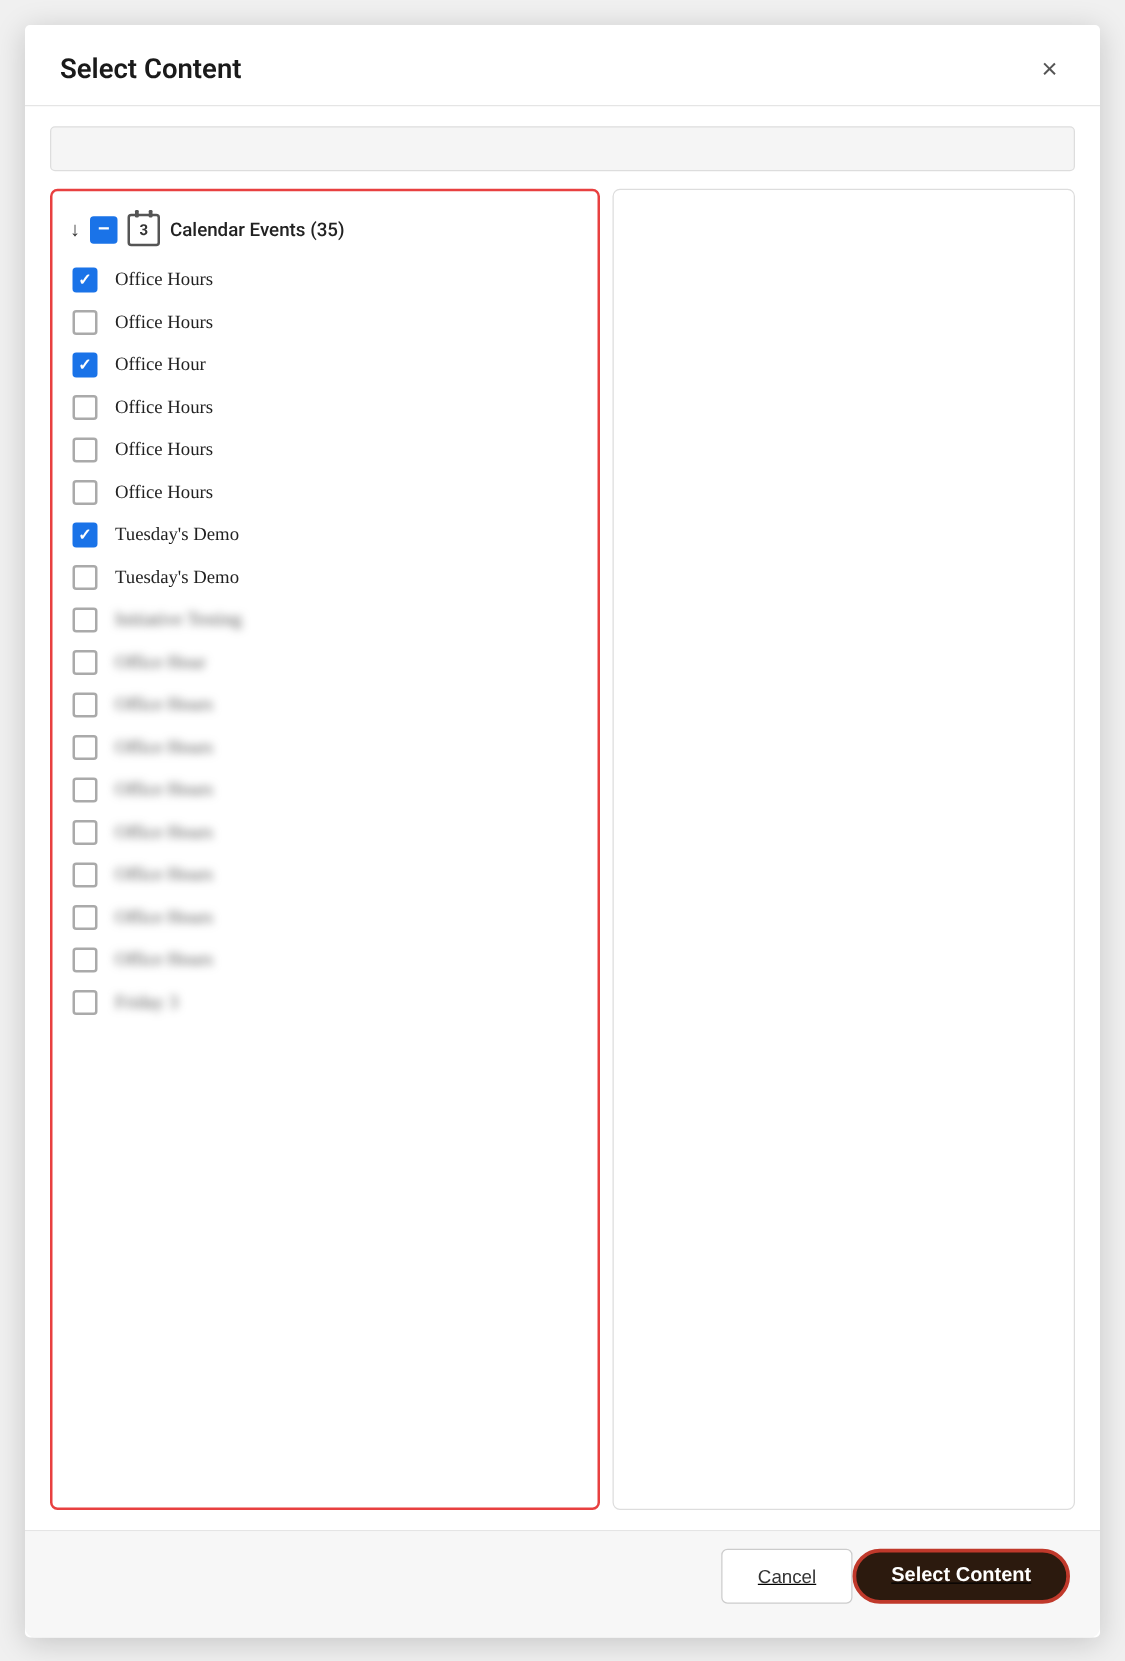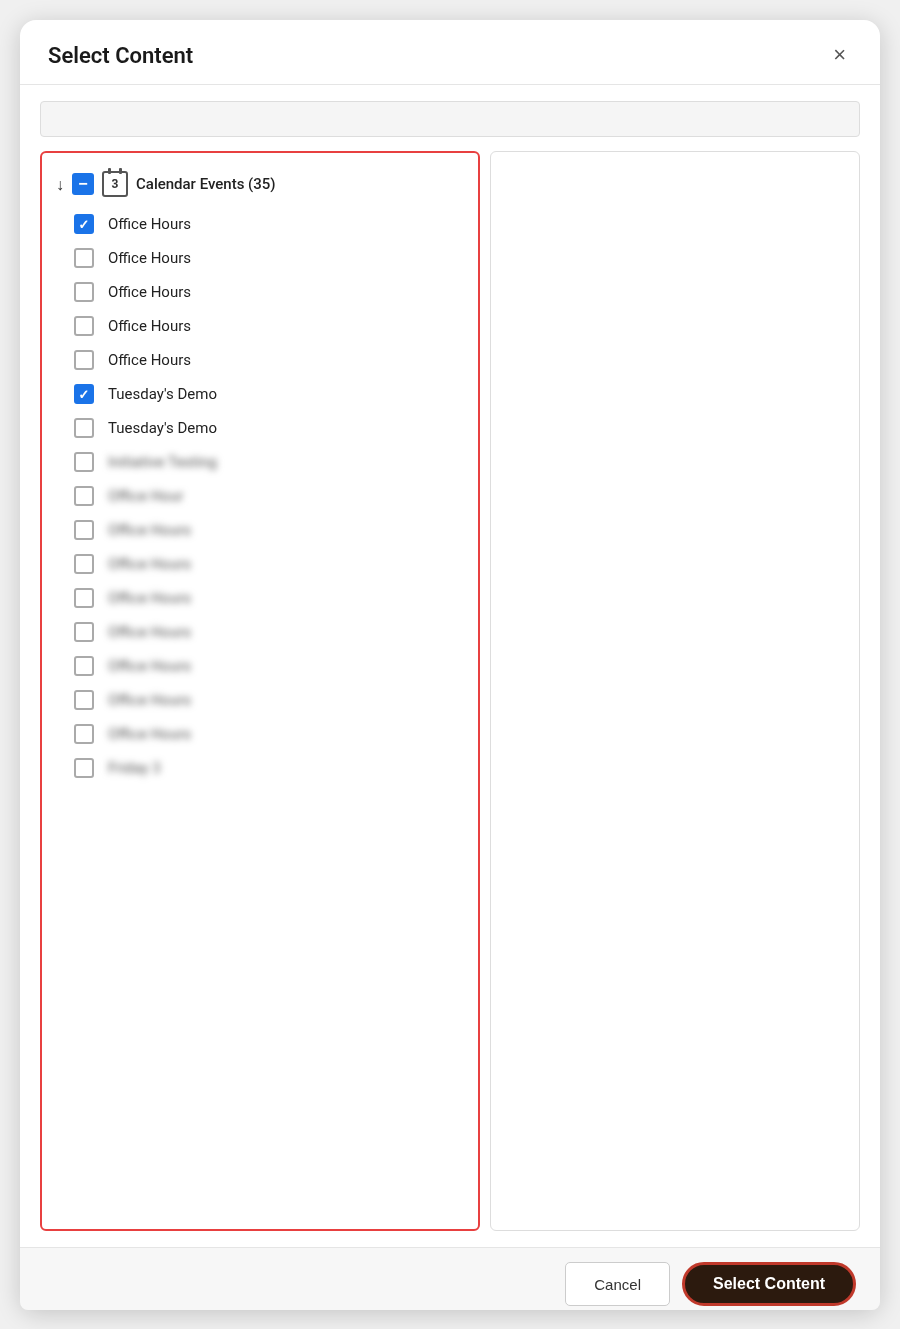--- a/index.html
+++ b/index.html
@@ -7,21 +7,21 @@
       font-family: -apple-system, BlinkMacSystemFont, "Segoe UI", Roboto, sans-serif;
       background: #f0f0f0;
       display: flex;
       justify-content: center;
       align-items: flex-start;
       min-height: 1329px;
       padding: 20px;
     }
     .dialog {
       background: #ffffff;
-      border-radius: 16px;
+      border-radius: 4px;
       box-shadow: 0 4px 24px rgba(0,0,0,0.18);
       width: 880px;
       min-height: 1290px;
       position: relative;
       display: flex;
       flex-direction: column;
       justify-content: flex-end;
     }
     .dialog-header {
       display: flex;
@@ -141,21 +141,22 @@
       font-weight: 500;
       color: #222;
     }
     .item-list {
       list-style: none;
     }
     .list-item {
       display: flex;
       align-items: center;
       gap: 14px;
-      padding: 7px 14px 7px 32px;
+      padding: 7px 14px 7px 16px;
+      font-family: Liberation Serif, serif;
     }
     .checkbox {
       width: 20px;
       height: 20px;
       border: 2px solid #aaa;
       border-radius: 3px;
       background: #fff;
       display: flex;
       align-items: center;
       justify-content: center;
@@ -175,27 +176,27 @@
     .item-label {
       font-size: 15px;
       color: #222;
     }
     .item-label.blurred {
       filter: blur(3.5px);
       user-select: none;
       color: #555;
     }
     .dialog-footer {
-      padding: 14px 24px 4px 24px;
+      padding: 14px 24px 27px 24px;
       display: flex;
       justify-content: flex-end;
-      gap: 12px;
       border-top: 1px solid #e5e5e5;
       background: #f7f7f7;
       border-radius: 0 0 8px 8px;
+      text-decoration: underline;
     }
     .btn-cancel {
       padding: 10px 28px;
       border: 1px solid #ccc;
       border-radius: 5px;
       background: #fff;
       font-size: 15px;
       color: #333;
       cursor: pointer;
     }
@@ -237,20 +238,24 @@
         <ul class="item-list" id="item-list">
             <li class="list-item">
               <span class="checkbox checked"></span>
               <span class="item-label">Office Hours</span>
             </li>
             <li class="list-item">
               <span class="checkbox"></span>
               <span class="item-label">Office Hours</span>
             </li>
             <li class="list-item">
+              <span class="checkbox checked"></span>
+              <span class="item-label">Office Hour</span>
+            </li>
+            <li class="list-item">
               <span class="checkbox"></span>
               <span class="item-label">Office Hours</span>
             </li>
             <li class="list-item">
               <span class="checkbox"></span>
               <span class="item-label">Office Hours</span>
             </li>
             <li class="list-item">
               <span class="checkbox"></span>
               <span class="item-label">Office Hours</span>

